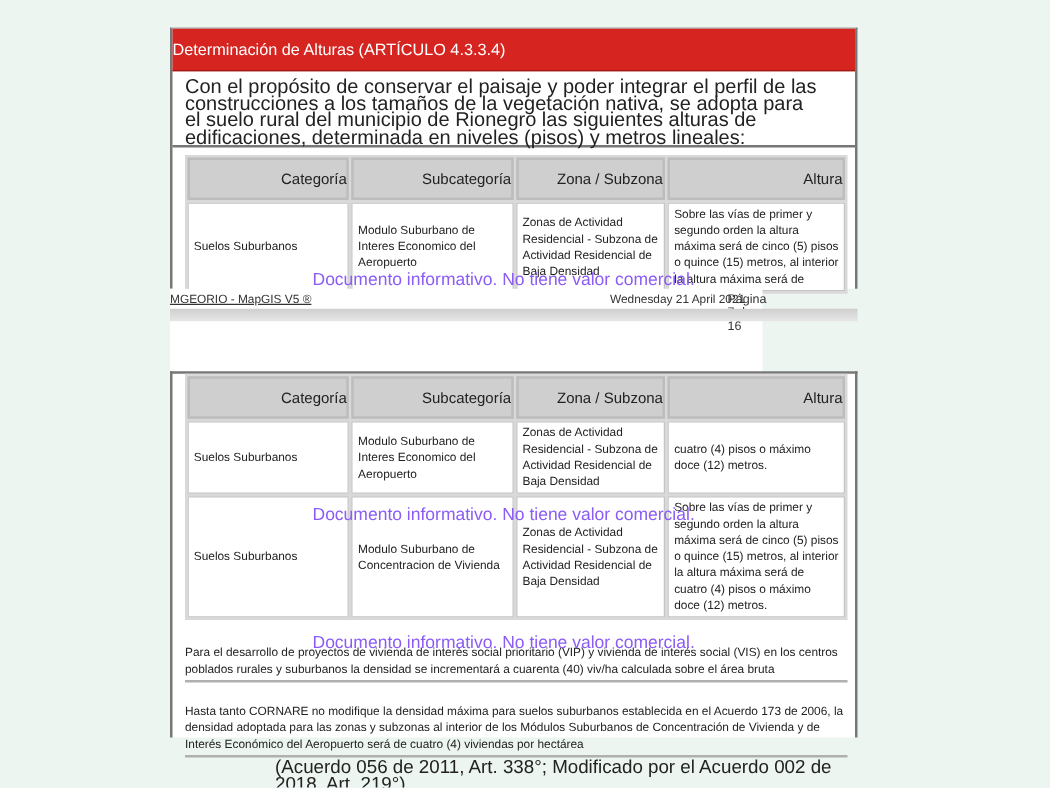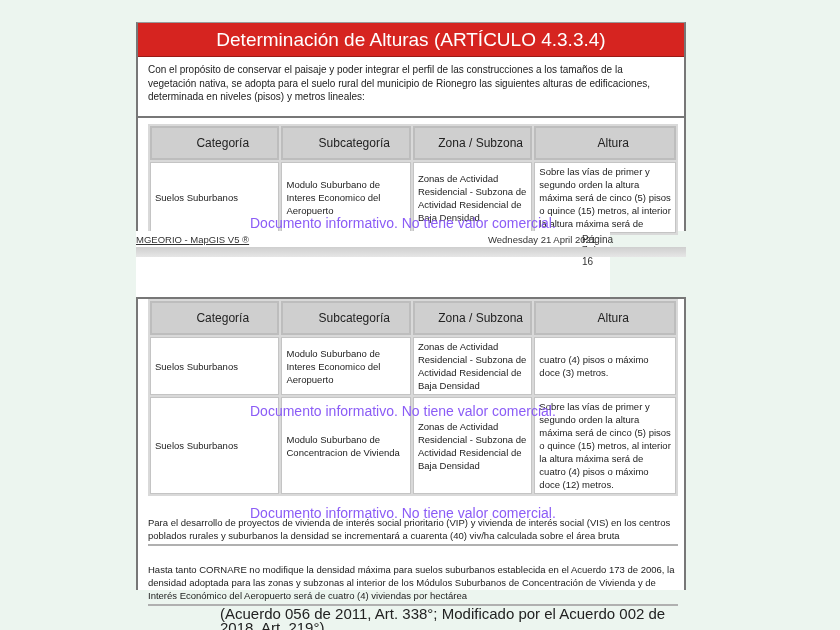--- a/index.html
+++ b/index.html
@@ -25,47 +25,46 @@
       left: 136px;
       top: 231px;
       width: 474px;
       height: 66px;
       background: #fff;
     }
     .banner {
       height: 34px;
       background: #d62420;
       color: #fff;
-      font-size: 19px;
-      text-align: center;
+      font-size: 13px;
       line-height: 34px;
       border-bottom: 1px solid #9a1a16;
     }
     .intro {
-      font-size: 10px;
+      font-size: 16px;
       line-height: 13.5px;
       padding: 6px 25px 0 10px;
       height: 61px;
       border-bottom: 2px solid #777;
     }
     table.grid {
       border-collapse: separate;
       border-spacing: 2px;
       width: 530px;
       margin-left: 10px;
       background: #d9d9d9;
       table-layout: fixed;
     }
     table.grid th {
       background: #cfcfcf;
       border: 2px solid #bdbdbd;
       font-weight: normal;
       font-size: 12px;
       height: 34px;
-      text-align: center;
+      text-align: right;
       color: #222;
       padding-left: 16px;
     }
     table.grid td {
       background: #fff;
       border: 1px solid #c4c4c4;
       font-size: 9.5px;
       line-height: 13px;
       padding: 2px 4px;
       vertical-align: middle;
@@ -187,21 +186,21 @@
         <th>Subcategoría</th>
         <th>Zona / Subzona</th>
         <th>Altura</th>
       </tr>
     </thead>
     <tbody>
       <tr style="height:52px;">
         <td>Suelos Suburbanos</td>
         <td>Modulo Suburbano de Interes Economico del Aeropuerto</td>
         <td>Zonas de Actividad Residencial - Subzona de Actividad Residencial de Baja Densidad</td>
-        <td>cuatro (4) pisos o máximo doce (3) metros.</td>
+        <td>cuatro (4) pisos o máximo doce (12) metros.</td>
       </tr>
       <tr style="height:88px;">
         <td>Suelos Suburbanos</td>
         <td>Modulo Suburbano de Concentracion de Vivienda</td>
         <td>Zonas de Actividad Residencial - Subzona de Actividad Residencial de Baja Densidad</td>
         <td>Sobre las vías de primer y segundo orden la altura máxima será de cinco (5) pisos o quince (15) metros, al interior la altura máxima será de cuatro (4) pisos o máximo doce (12) metros.</td>
       </tr>
     </tbody>
   </table>
 

